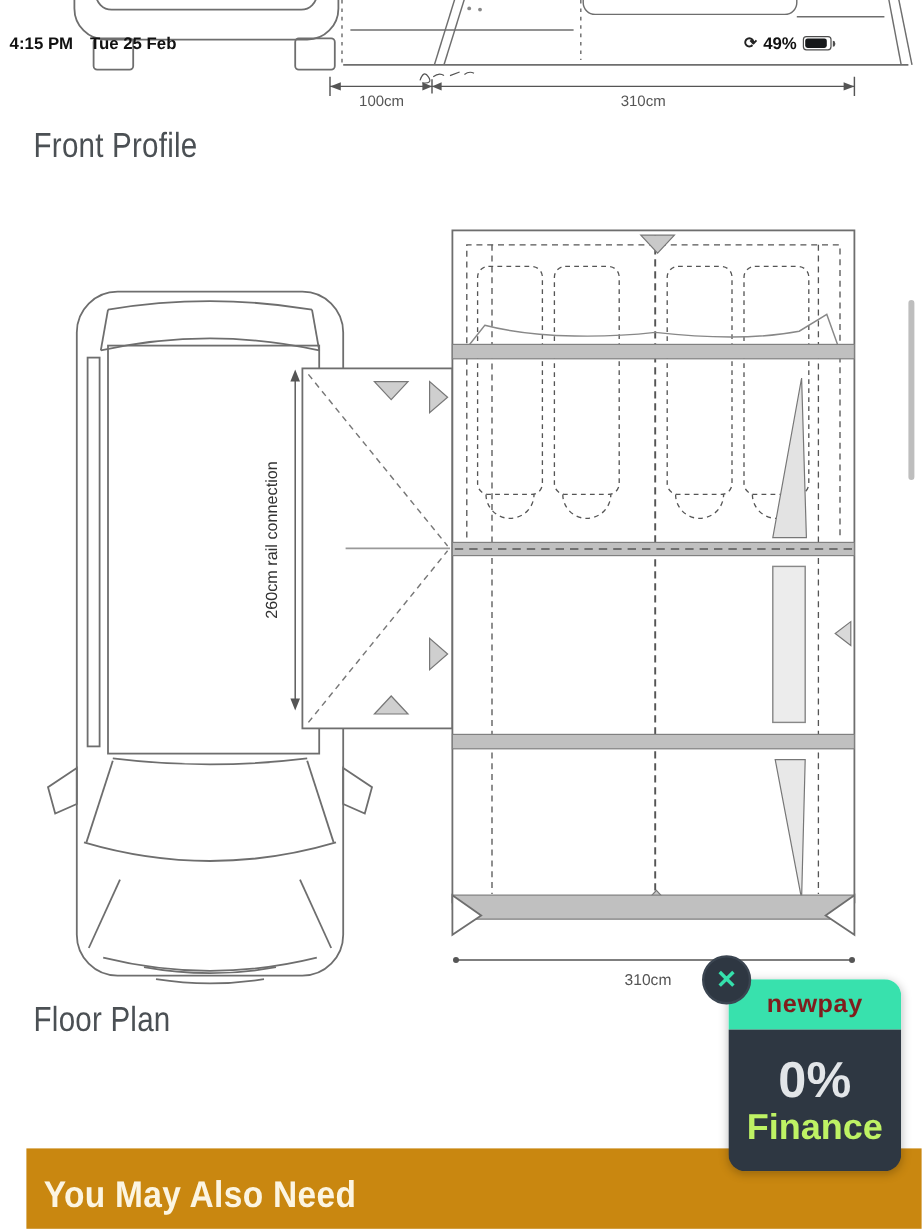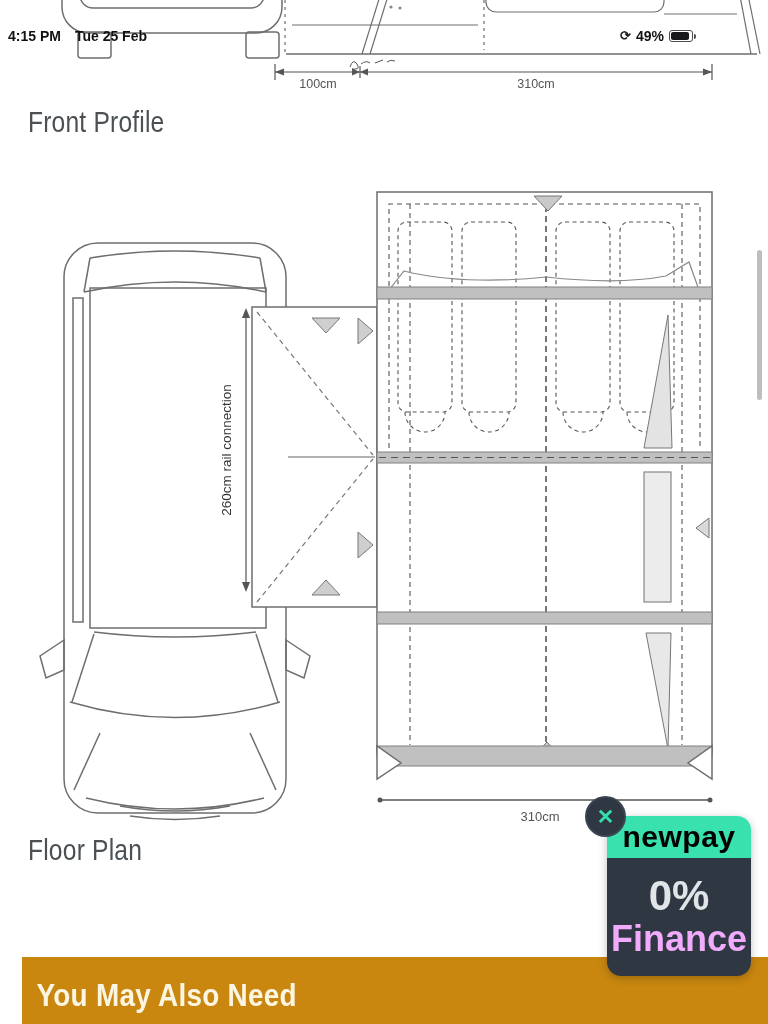--- a/index.html
+++ b/index.html
@@ -32,27 +32,27 @@
   
   #scrollbar { position:absolute; right:6px; top:250px; width:5px; height:150px;
                background:#b3b3b3; border-radius:3px; opacity:.85; z-index:40; }
 
   
   #finance-badge { position:absolute; left:607px; top:816px; width:144px; height:160px;
                    border-radius:14px; overflow:hidden; z-index:30;
                    box-shadow:0 2px 8px rgba(0,0,0,.25); cursor:pointer; }
   #finance-badge .badge-head { height:42px; background:#38e1ad; display:flex;
                                align-items:center; justify-content:center; }
-  #finance-badge .badge-brand { color:#000000; font-size:30px; font-weight:800;
+  #finance-badge .badge-brand { color:#7f1d1d; font-size:21px; font-weight:800;
                                 letter-spacing:.5px; }
   #finance-badge .badge-body { height:118px; background:#2e3742; display:flex;
                                flex-direction:column; align-items:center;
                                justify-content:center; gap:2px; }
   #finance-badge .badge-rate { color:#e2e5e8; font-size:42px; font-weight:800; line-height:1; }
-  #finance-badge .badge-label { color:#f0abfc; font-size:36px; font-weight:800; line-height:1.1; }
+  #finance-badge .badge-label { color:#bef264; font-size:30px; font-weight:800; line-height:1.1; }
 
   #badge-close { position:absolute; left:585px; top:796px; width:41px; height:41px;
                  border-radius:50%; background:#2e3742; border:2px solid #3b4551;
                  display:flex; align-items:center; justify-content:center; z-index:35;
                  cursor:pointer; }
   #badge-close .x { color:#35e0ac; font-size:21px; font-weight:700; line-height:1; }
 
   
   #also-need-banner { position:absolute; left:22px; top:957px; width:746px; height:67px;
                       background:#c98710; display:flex; align-items:center;

